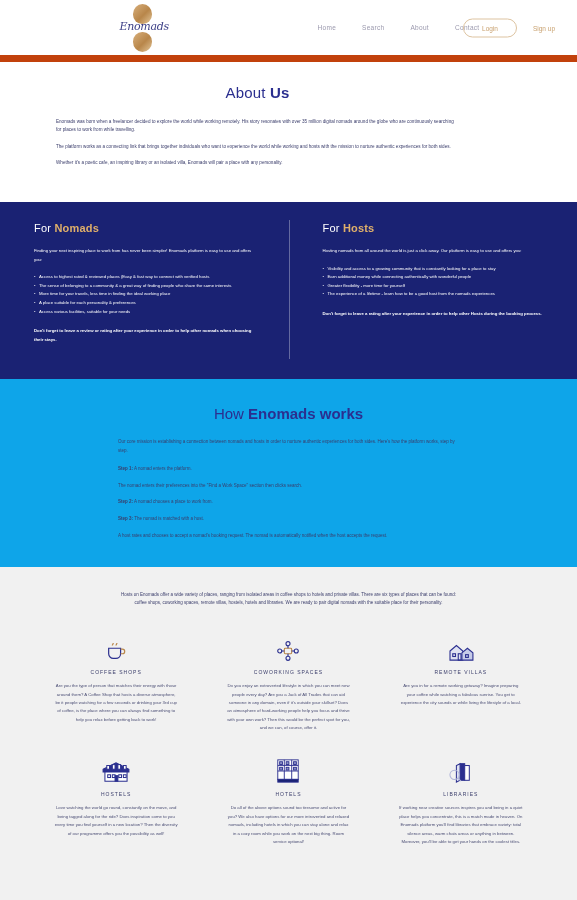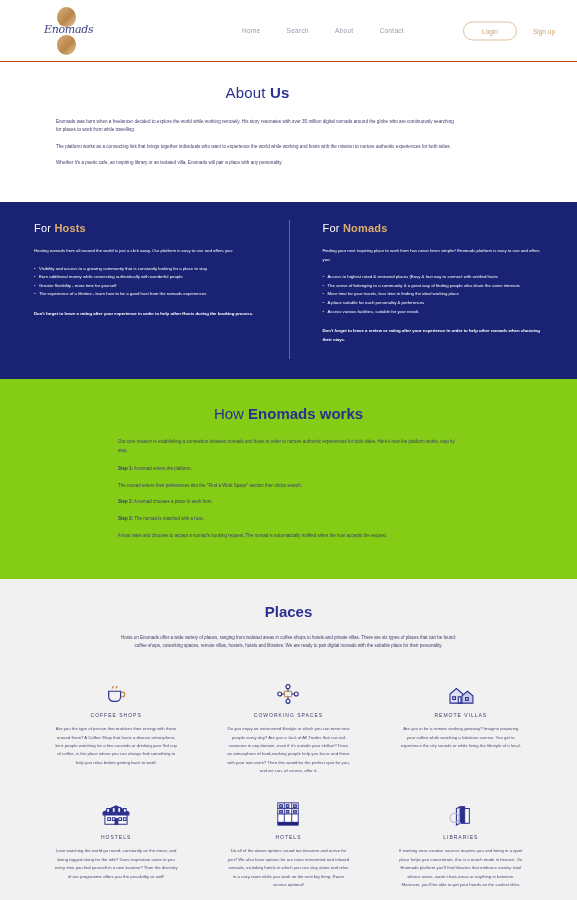--- a/index.html
+++ b/index.html
@@ -10,25 +10,26 @@
     background: #ffffff;
     color: #2b2f77;
     width: 577px;
     overflow-x: hidden;
   }
 
   
   .header {
     height: 62px;
     background: #ffffff;
-    border-bottom: 1px solid #c2410c;
+    border-bottom: 7px solid #c2410c;
     display: flex;
     align-items: center;
     padding: 0 22px;
     position: relative;
+    justify-content: center;
   }
   .logo-wrap { width: 90px; display: flex; align-items: center; justify-content: center; }
   .logo-mark { position: relative; width: 46px; height: 48px; }
   .logo-mark .pine {
     position: absolute; left: 13px; width: 19px; height: 20px;
     background: linear-gradient(135deg,#d9b07c,#b8864a 55%,#e3c79a);
     border-radius: 50% 50% 48% 48%;
   }
   .logo-mark .pine.top { top: 0; }
   .logo-mark .pine.bot { bottom: 0; border-radius: 48% 48% 50% 50%; }
@@ -93,22 +94,22 @@
     font-size: 4.3px; line-height: 2.0; color: #ffffff;
   }
   .panel p { margin-bottom: 9px; }
   .panel ul { list-style: none; margin-bottom: 11px; }
   .panel li { position: relative; padding-left: 5px; }
   .panel li:before { content: "•"; position: absolute; left: 0; }
   .panel .closing { font-weight: 700; }
 
   
   .how {
-    background: #84cc16;
-    padding: 26px 118px 30px 118px;
+    background: #0ea5e9;
+    padding: 26px 118px 18px 118px;
   }
   .how h2 {
     text-align: center; font-size: 15px; font-weight: 400;
     color: #2b2f8f; margin-bottom: 16px;
   }
   .how h2 b { font-weight: 700; }
   .how p {
     font-size: 4.5px; line-height: 1.95; color: #3a3d6b; margin-bottom: 9px;
   }
   .how .step { font-size: 4.5px; line-height: 1.95; color: #3a3d6b; margin-bottom: 8px; }
@@ -167,49 +168,49 @@
   <h1>
     <span>About</span>
     <b>Us</b>
   </h1>
   <p>Enomads was born when a freelancer decided to explore the world while working remotely. His story resonates with over 35 million digital nomads around the globe who are continuously searching for places to work from while travelling.</p>
   <p>The platform works as a connecting link that brings together individuals who want to experience the world while working and hosts with the mission to nurture authentic experiences for both sides.</p>
   <p>Whether it's a poetic cafe, an inspiring library or an isolated villa, Enomads will pair a place with any personality.</p>
 </section>
 
 <section class="panel">
-  <div class="col">
-    <h2>
-      <span class="white">For</span>
-      <span>Hosts</span>
-    </h2>
-    <p>Hosting nomads from all around the world is just a click away. Our platform is easy to use and offers you:</p>
-    <ul>
-      <li>Visibility and access to a growing community that is constantly looking for a place to stay</li>
-      <li>Earn additional money while connecting authentically with wonderful people</li>
-      <li>Greater flexibility - more time for yourself</li>
-      <li>The experience of a lifetime - learn how to be a good host from the nomads experiences</li>
-    </ul>
-    <p class="closing">Don't forget to leave a rating after your experience in order to help other Hosts during the booking process.</p>
-  </div>
   <div class="col">
     <h2>
       <span class="white">For</span>
       <span>Nomads</span>
     </h2>
     <p>Finding your next inspiring place to work from has never been simpler! Enomads platform is easy to use and offers you:</p>
     <ul>
       <li>Access to highest rated &amp; reviewed places (Easy &amp; fast way to connect with verified hosts</li>
       <li>The sense of belonging to a community &amp; a great way of finding people who share the same interests</li>
       <li>More time for your travels, less time in finding the ideal working place</li>
       <li>A place suitable for each personality &amp; preferences</li>
       <li>Access various facilities, suitable for your needs</li>
     </ul>
     <p class="closing">Don't forget to leave a review or rating after your experience in order to help other nomads when choosing their stays.</p>
   </div>
+  <div class="col">
+    <h2>
+      <span class="white">For</span>
+      <span>Hosts</span>
+    </h2>
+    <p>Hosting nomads from all around the world is just a click away. Our platform is easy to use and offers you:</p>
+    <ul>
+      <li>Visibility and access to a growing community that is constantly looking for a place to stay</li>
+      <li>Earn additional money while connecting authentically with wonderful people</li>
+      <li>Greater flexibility - more time for yourself</li>
+      <li>The experience of a lifetime - learn how to be a good host from the nomads experiences</li>
+    </ul>
+    <p class="closing">Don't forget to leave a rating after your experience in order to help other Hosts during the booking process.</p>
+  </div>
 </section>
 
 <section class="how">
   <h2>
     <span>How</span>
     <b>Enomads works</b>
   </h2>
   <p>Our core mission is establishing a connection between nomads and hosts in order to nurture authentic experiences for both sides. Here's how the platform works, step by step.</p>
   <div class="step">
     <b>Step 1:</b><span> A nomad enters the platform.</span>
@@ -222,21 +223,20 @@
   </div>
   <div class="step">
     <b>Step 3:</b><span> The nomad is matched with a host.</span>
   </div>
   <div class="step">
     <span>A host rates and chooses to accept a nomad's booking request. The nomad is automatically notified when the host accepts the request.</span>
   </div>
 </section>
 
 <section class="places">
-  <h2>Places</h2>
   <p class="intro">Hosts on Enomads offer a wide variety of places, ranging from isolated areas in coffee shops to hotels and private villas. There are six types of places that can be found: coffee shops, coworking spaces, remote villas, hostels, hotels and libraries. We are ready to pair digital nomads with the suitable place for their personality.</p>
 
   <div class="grid">
 
     <div class="card">
       <div class="icon">
         <svg width="22" height="22" viewBox="0 0 24 24" fill="none" stroke="#2b2f8f" stroke-width="1.3">
           <path d="M4 9h13v6a5 5 0 0 1-5 5H9a5 5 0 0 1-5-5V9z"></path>
           <path d="M17 10h2a2.5 2.5 0 0 1 0 5h-2" stroke="#b8864a"></path>
           <path d="M8 6c0-1.2 1-1.4 1-2.6M12 6c0-1.2 1-1.4 1-2.6" stroke="#b8864a"></path>

